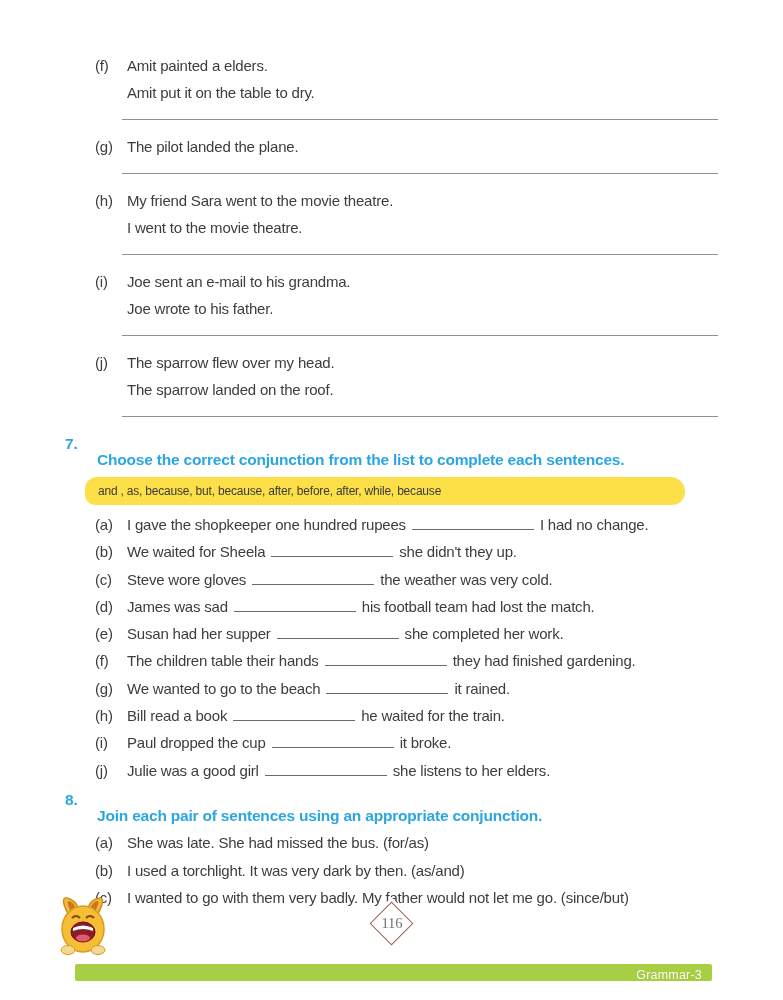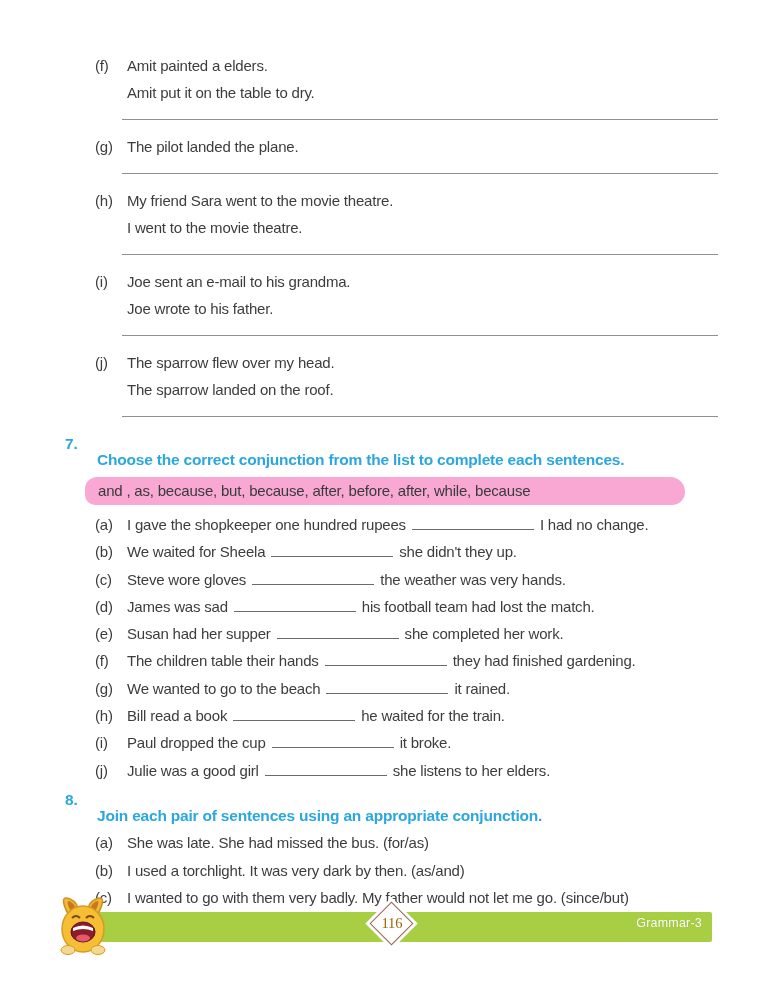--- a/index.html
+++ b/index.html
@@ -19,51 +19,51 @@
 
   
   .heading { display:flex; line-height:27px; font-size:15.5px; font-weight:bold;
              color:#2ba7df; letter-spacing:-0.2px; margin-top:2px; }
   .hnum { flex:none; width:32px; }
   .htxt { flex:1;margin-top:16px; }
 
   
   .wordbank {
     margin:4px 0 6px 20px; width:600px; height:28px; line-height:28px;
-    background:#f9a8d4; border-radius:13px 16px 14px 11px;
-    padding-left:13px; font-size:15px; letter-spacing:-0.2px; color:#3a3a3a;
+    background:#fde047; border-radius:13px 16px 14px 11px;
+    padding-left:13px; font-size:12px; letter-spacing:-0.2px; color:#3a3a3a;
   }
 
   
   .frow { display:flex; line-height:27.3px; font-size:15px; letter-spacing:-0.2px; }
   .flbl { flex:none; width:32px; margin-left:30px; }
   .ftxt { flex:1; white-space:nowrap; }
   .blank { display:inline-block; width:122px; border-bottom:1.2px solid #6a6a6a;
            margin:0 6px; height:4px; }
 
   
   .srow { display:flex; line-height:27.6px; font-size:15px; letter-spacing:-0.2px; }
 
   
   .footer-bar {
-    position:absolute; left:75px; top:912px; width:637px; height:30px;
+    position:absolute; left:75px; top:964px; width:637px; height:17px;
     background:#a8ce44; border-radius:2px;
   }
   .footer-label {
     position:absolute; right:10px; top:0; line-height:22px; font-size:12.5px;
     color:#ffffff; letter-spacing:0.2px; text-shadow:0 0 1px #8db32e;
   }
   .diamond {
     position:absolute; left:376px; top:908px; width:31px; height:31px;
     background:#ffffff; border:1.2px solid #9c5f55; transform:rotate(45deg);
     box-shadow:0 0 0 3px #ffffff;
   }
   .page-number {
     position:absolute; left:375px; top:915px; width:34px; text-align:center;
-    font-family:"Liberation Serif", serif; font-size:14.5px; color:#a16207;
+    font-family:"Liberation Serif", serif; font-size:14.5px; color:#737373;
   }
   .mascot { position:absolute; left:52px; top:890px; width:62px; height:66px; }
 </style>
 </head>
 <body>
 
 <div class="page">
   <div class="content">
 
     <div class="pair">
@@ -127,21 +127,21 @@
     <div class="frow">
         <span class="flbl">(a)</span>
         <span class="ftxt"><span>I gave the shopkeeper one hundred rupees</span><span class="blank"></span><span>I had no change.</span></span>
       </div>
     <div class="frow">
         <span class="flbl">(b)</span>
         <span class="ftxt"><span>We waited for Sheela</span><span class="blank"></span><span>she didn't they up.</span></span>
       </div>
     <div class="frow">
         <span class="flbl">(c)</span>
-        <span class="ftxt"><span>Steve wore gloves</span><span class="blank"></span><span>the weather was very hands.</span></span>
+        <span class="ftxt"><span>Steve wore gloves</span><span class="blank"></span><span>the weather was very cold.</span></span>
       </div>
     <div class="frow">
         <span class="flbl">(d)</span>
         <span class="ftxt"><span>James was sad</span><span class="blank"></span><span>his football team had lost the match.</span></span>
       </div>
     <div class="frow">
         <span class="flbl">(e)</span>
         <span class="ftxt"><span>Susan had her supper</span><span class="blank"></span><span>she completed her work.</span></span>
       </div>
     <div class="frow">

